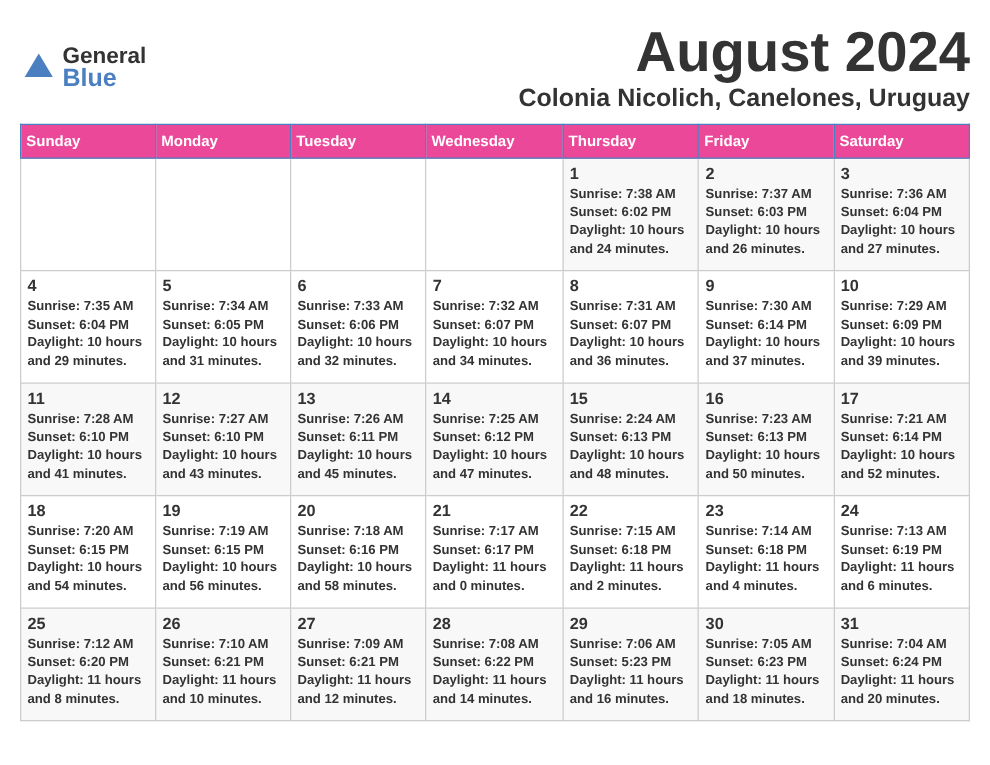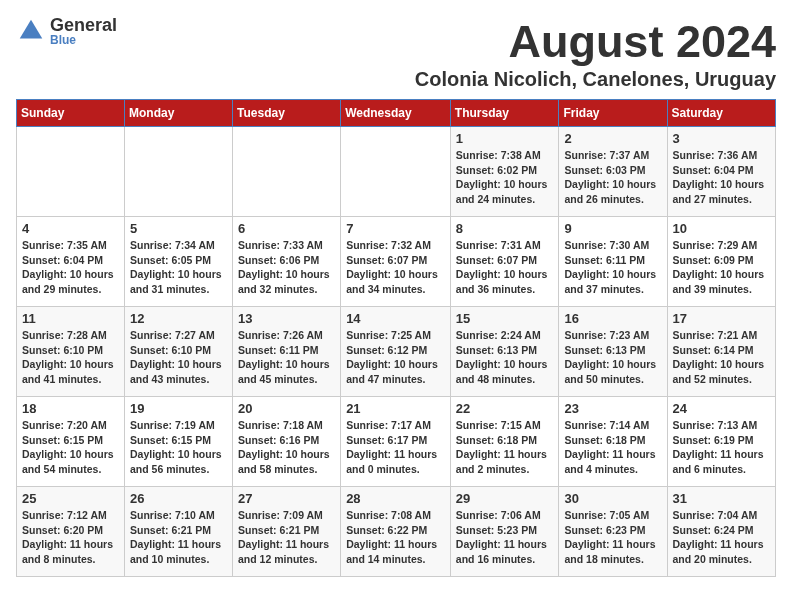--- a/index.html
+++ b/index.html
@@ -6,40 +6,40 @@
     body {
       font-family: Arial, sans-serif;
       background: #fff;
       width: 792px;
       min-height: 612px;
       padding: 16px;
     }
     .header-area {
       display: flex;
       justify-content: space-between;
-      align-items: flex-start;
+      align-items: center;
       margin-bottom: 8px;
     }
     .logo {
       display: flex;
       align-items: center;
       gap: 4px;
     }
     .logo-text {
       display: flex;
       flex-direction: column;
       line-height: 1;
     }
     .logo-general {
       font-size: 18px;
       font-weight: bold;
       color: #333;
     }
     .logo-blue {
-      font-size: 12px;
+      font-size: 20px;
       font-weight: bold;
       color: #4a7fc1;
     }
     .logo-icon {
       width: 30px;
       height: 30px;
     }
     .title-area {
       text-align: right;
     }
@@ -52,21 +52,21 @@
       font-size: 20px;
       color: #333;
       font-weight: bold;
     }
     .calendar {
       width: 100%;
       border-collapse: collapse;
       font-size: 11px;
     }
     .calendar thead tr {
-      background: #b91c1c;
+      background: #ec4899;
       color: #fff;
     }
     .calendar thead th {
       padding: 6px 4px;
       text-align: left;
       font-size: 12px;
       font-weight: bold;
       border: 1px solid #4a7fc1;
     }
     .calendar tbody tr {
@@ -186,21 +186,21 @@
         </td>
         <td>
           <span class="day-number">8</span>
           <div class="day-info">Sunrise: 7:31 AM
 Sunset: 6:07 PM
 Daylight: 10 hours and 36 minutes.</div>
         </td>
         <td>
           <span class="day-number">9</span>
           <div class="day-info">Sunrise: 7:30 AM
-Sunset: 6:11 PM
+Sunset: 6:14 PM
 Daylight: 10 hours and 37 minutes.</div>
         </td>
         <td>
           <span class="day-number">10</span>
           <div class="day-info">Sunrise: 7:29 AM
 Sunset: 6:09 PM
 Daylight: 10 hours and 39 minutes.</div>
         </td>
       </tr>
       <tr>

